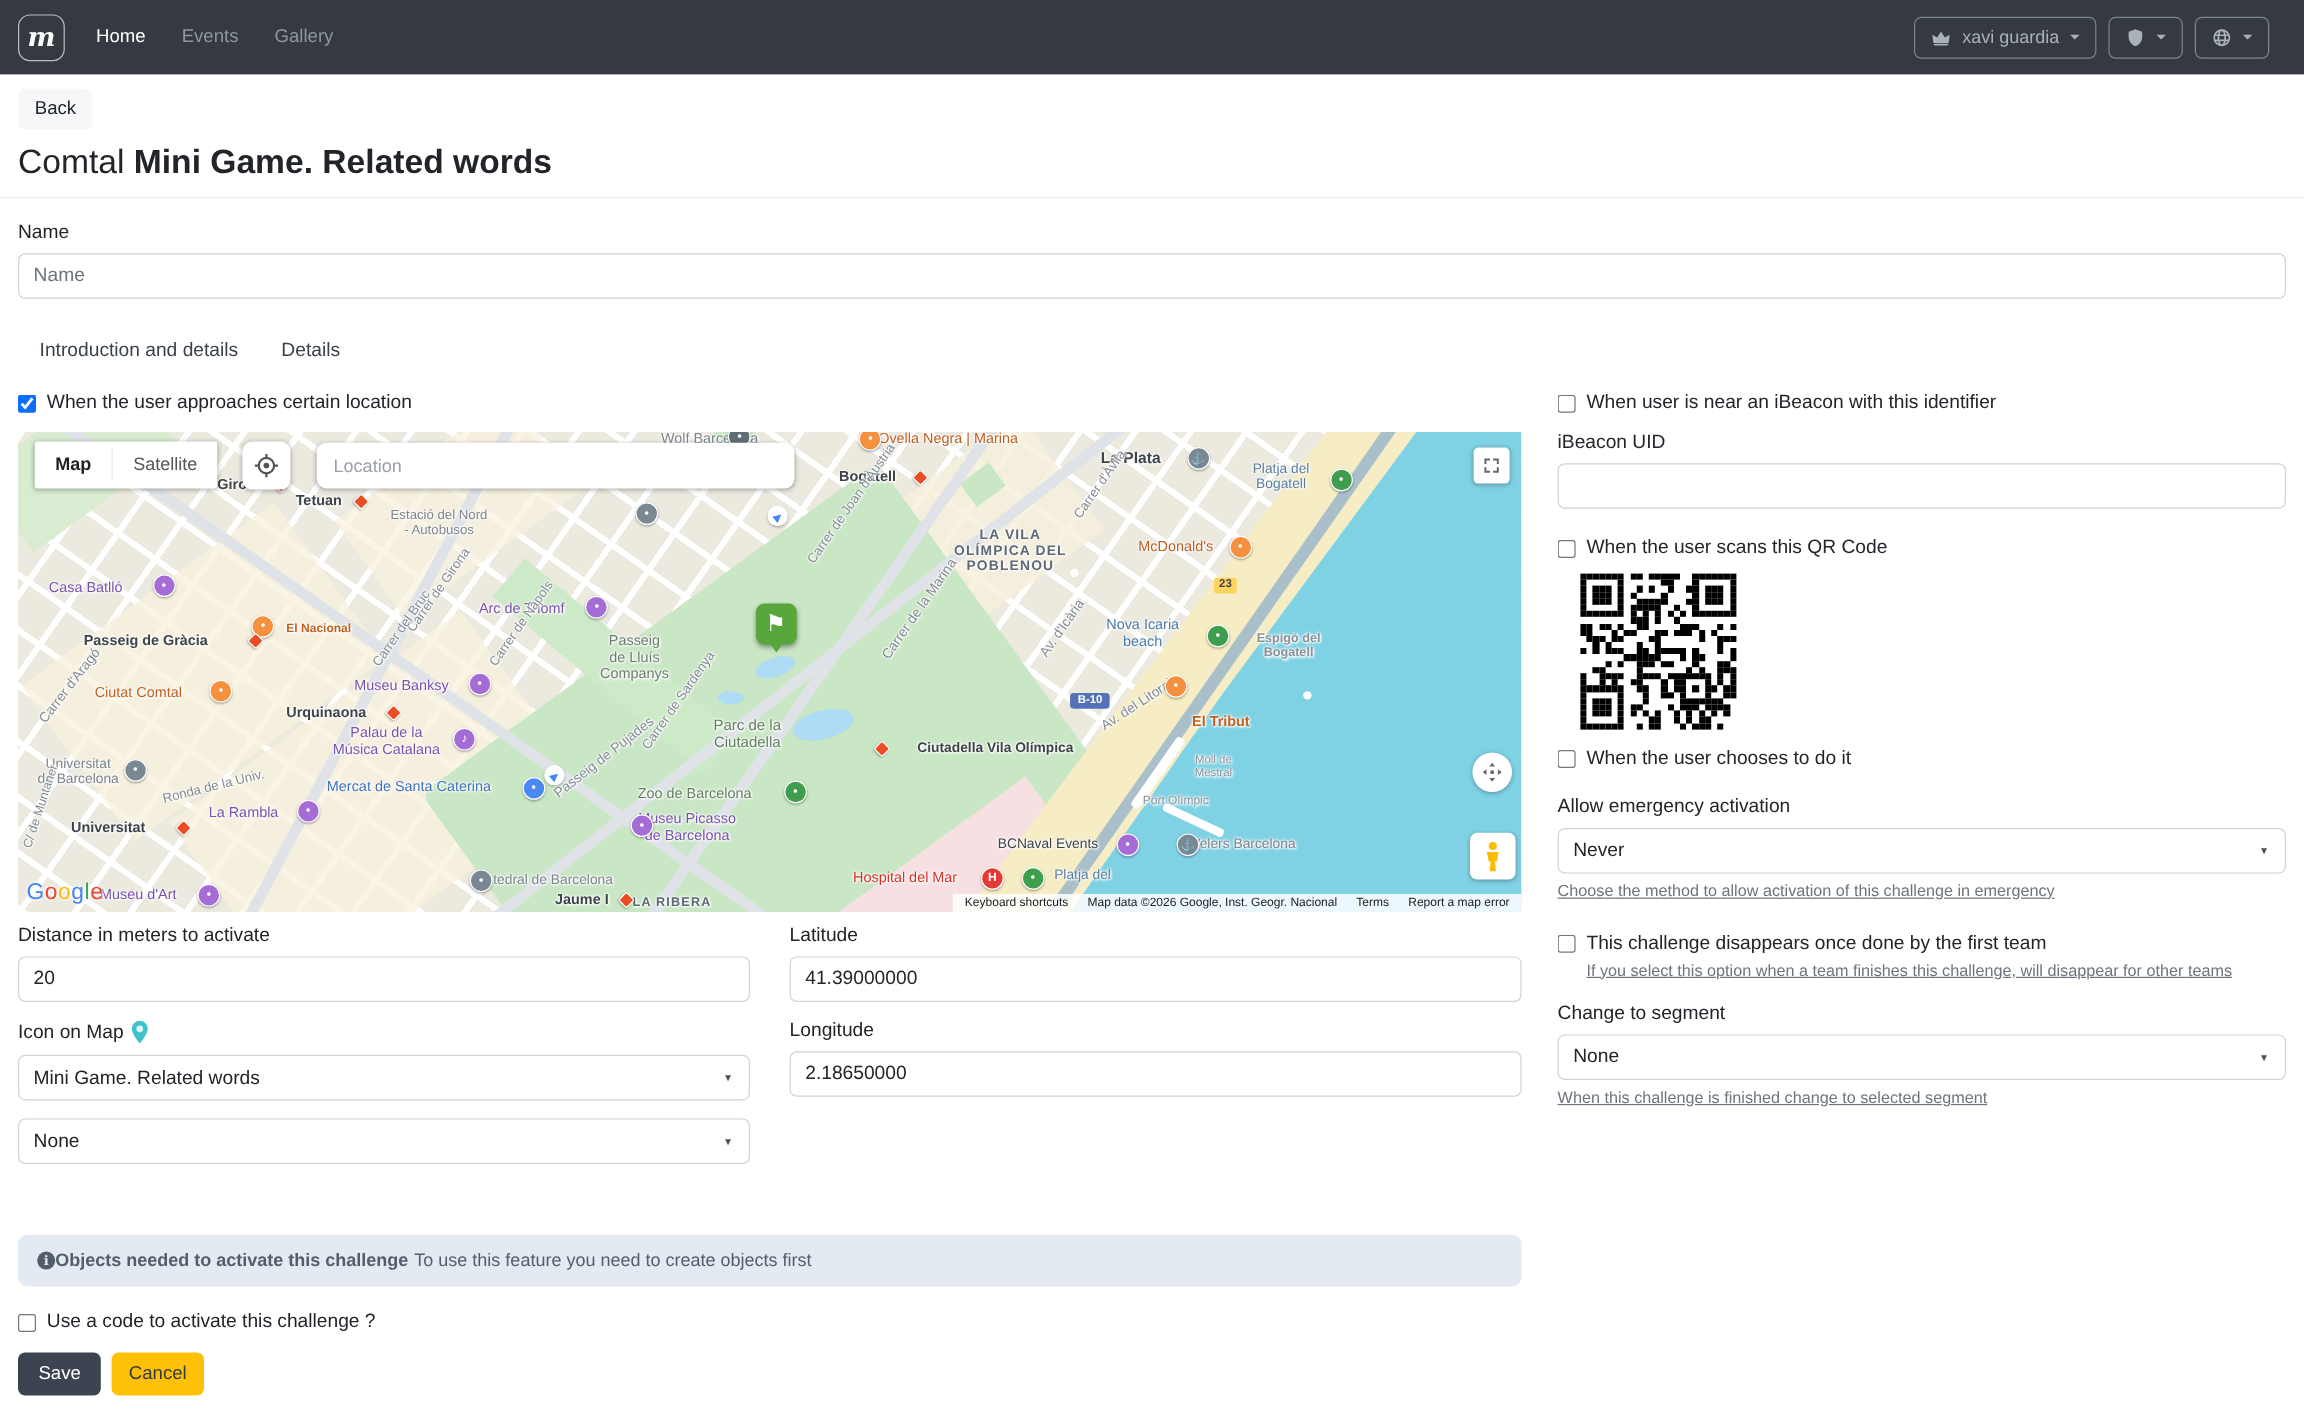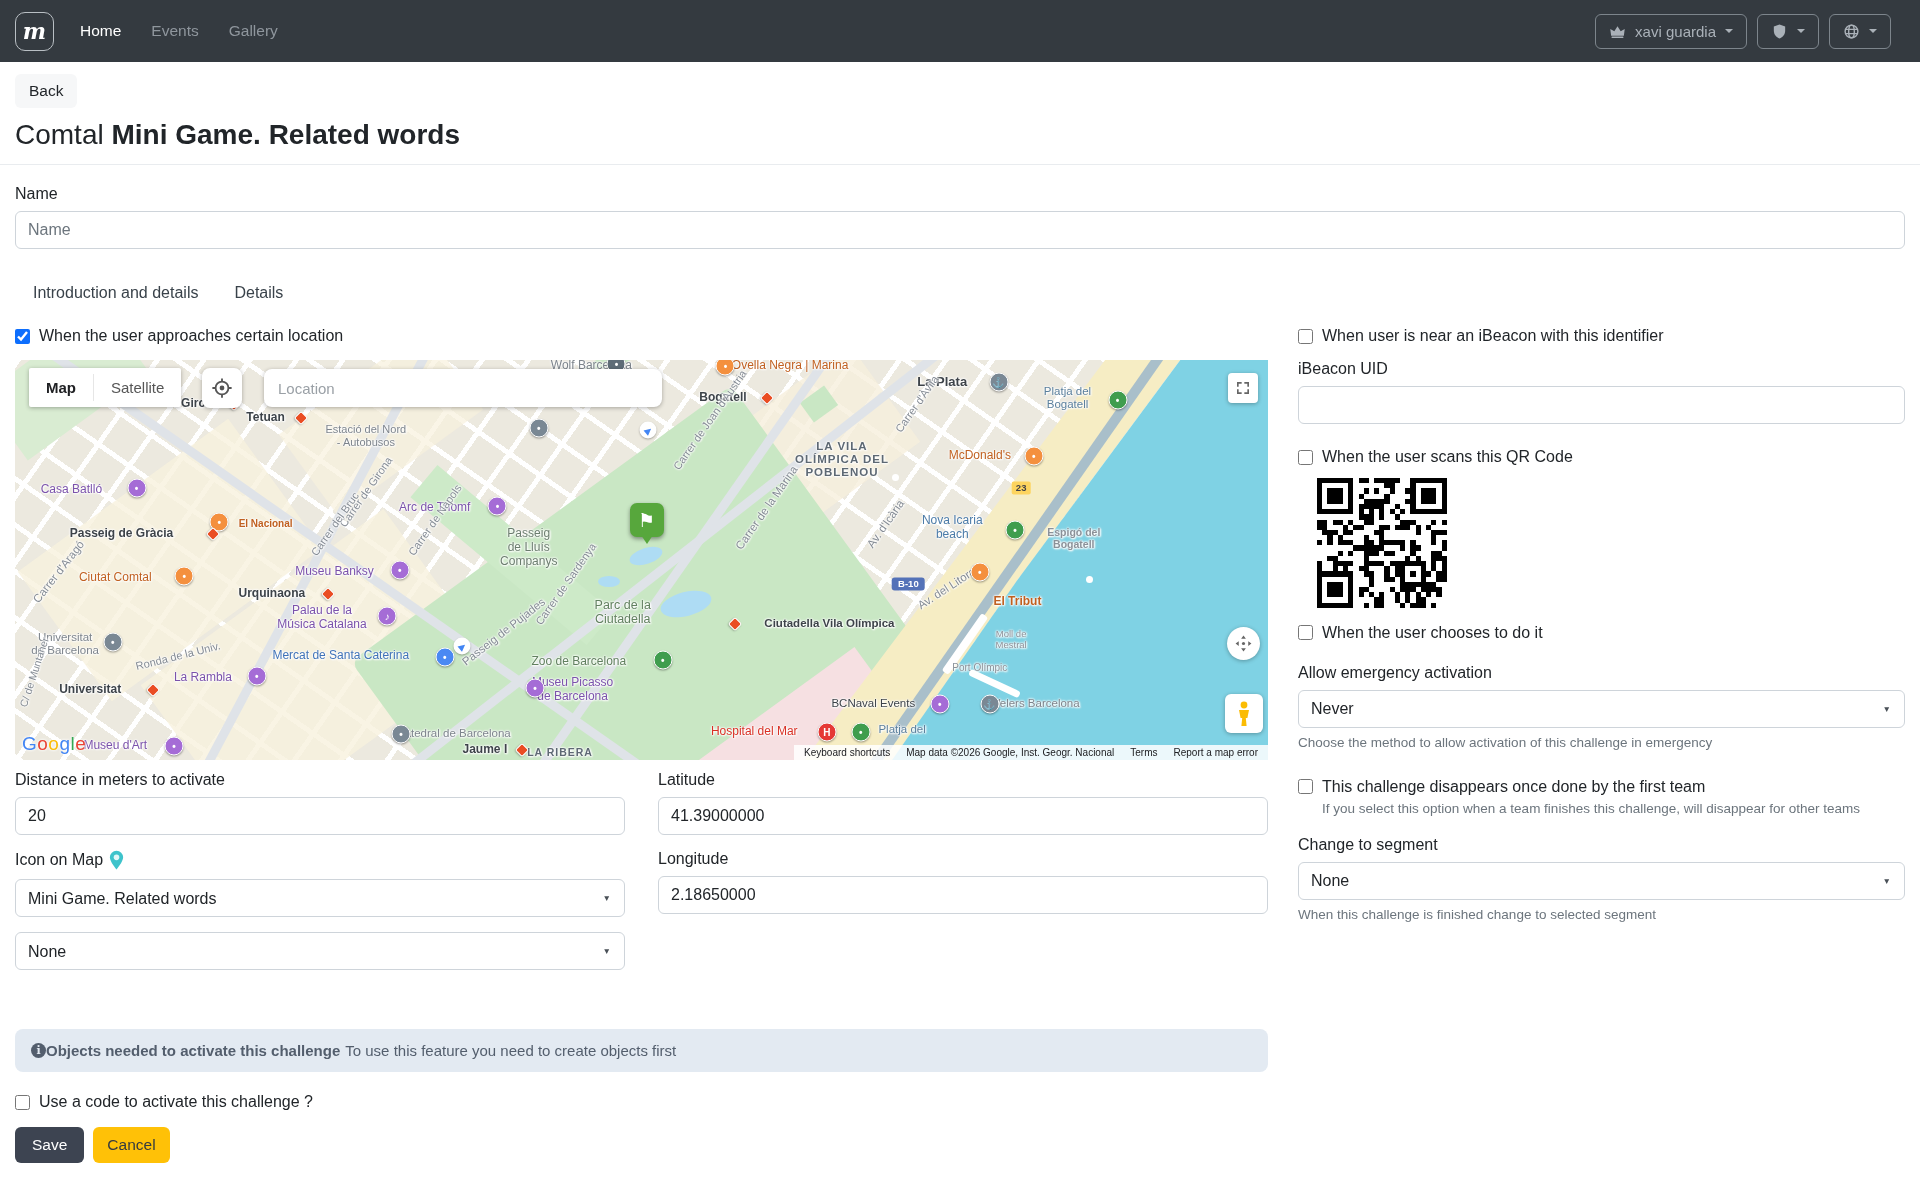--- a/index.html
+++ b/index.html
@@ -106,21 +106,21 @@
     font-family:"DejaVu Serif",serif;}
   .alert b{margin-right:5px;}
   .code-row{margin-top:21px;}
   .btn-row{display:flex;gap:9px;margin-top:16px;}
   .btn-save{background:#3d4451;color:#fff;border:none;border-radius:6px;padding:9px 17px;
     font-size:15.5px;cursor:pointer;}
   .btn-cancel{background:#ffc107;color:#343a40;border:none;border-radius:6px;padding:9px 14px;
     font-size:15.5px;cursor:pointer;}
   
   .rcol .field-label{margin-top:15px;}
-  .help{font-size:13.5px;color:#6c757d;margin-top:7px;}
+  .help{font-size:13.5px;color:#6c757d;margin-top:7px;text-decoration:underline;}
   .qr{display:grid;grid-template-columns:repeat(25,5.2px);grid-auto-rows:5.2px;margin:12px 0 0 19px;}
   .qr i{background:#000;}
   .mt24{margin-top:24px;}.mt16{margin-top:16px;}.mt28{margin-top:28px;}
   .help-indent{margin-left:24px;margin-top:5px;}
 </style>
 </head>
 <body>
 
 <nav class="navbar">
   <div class="brand">

